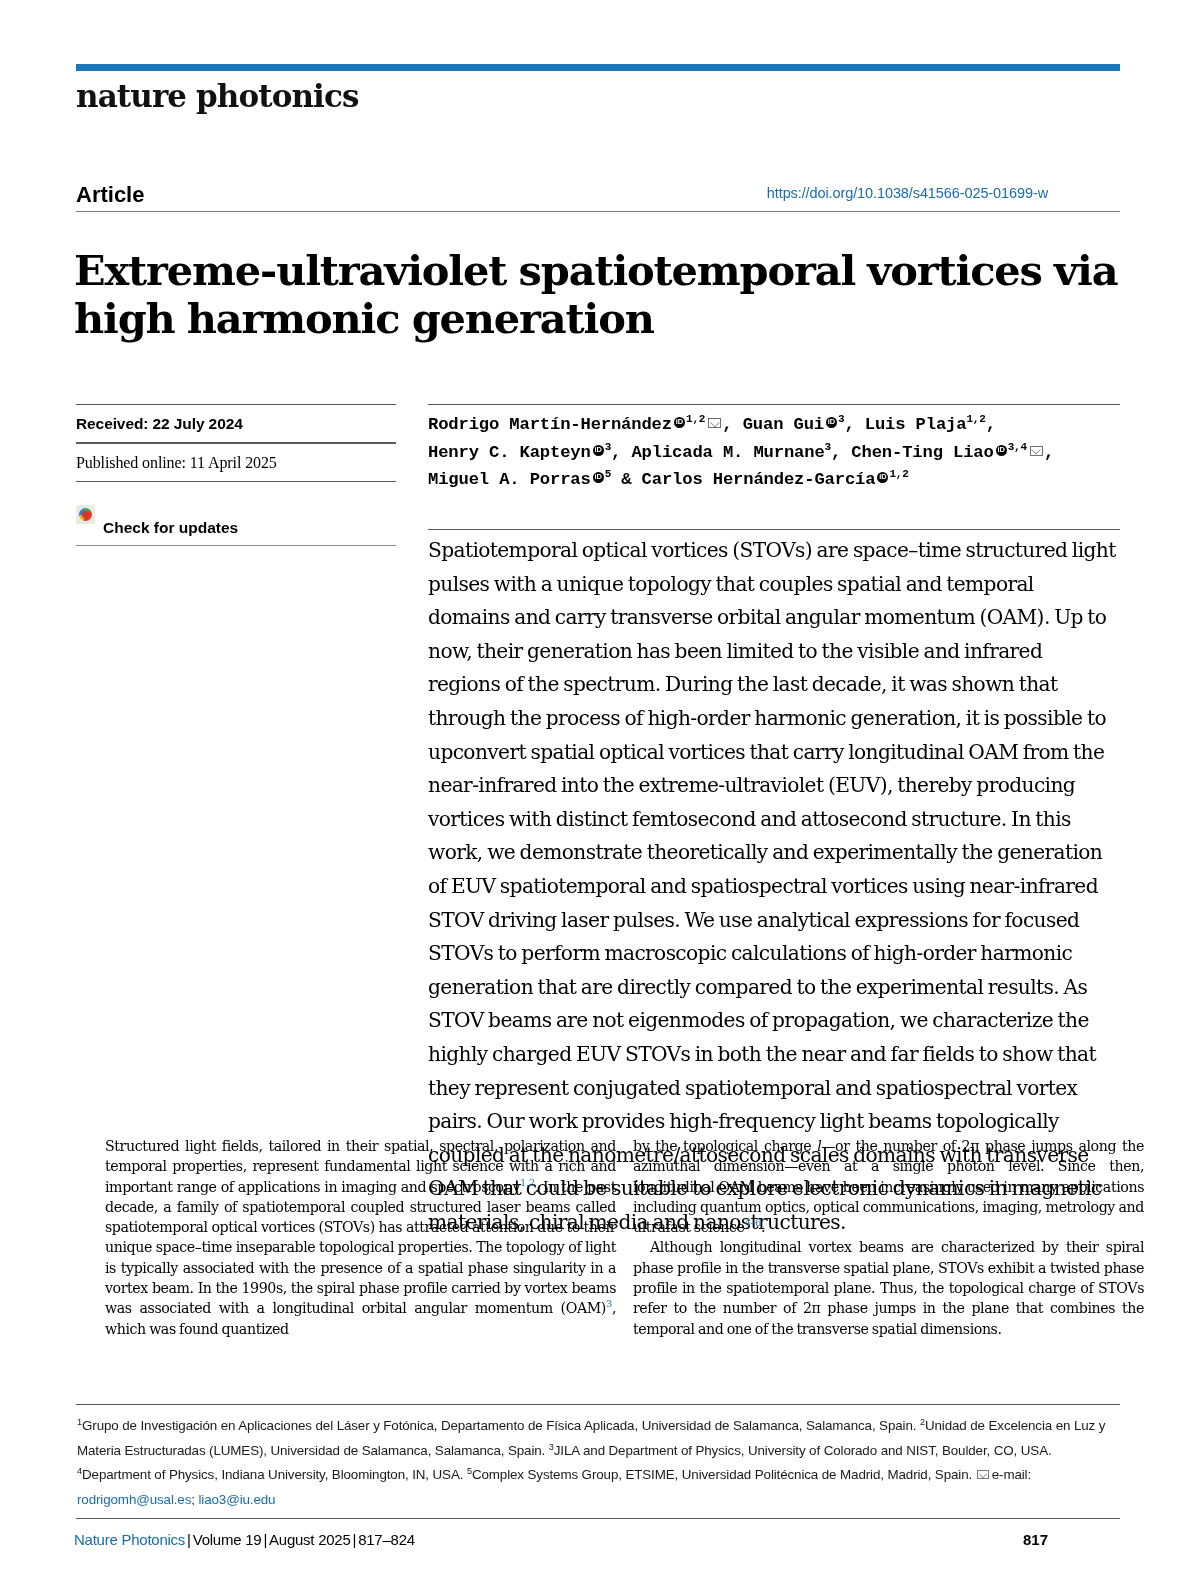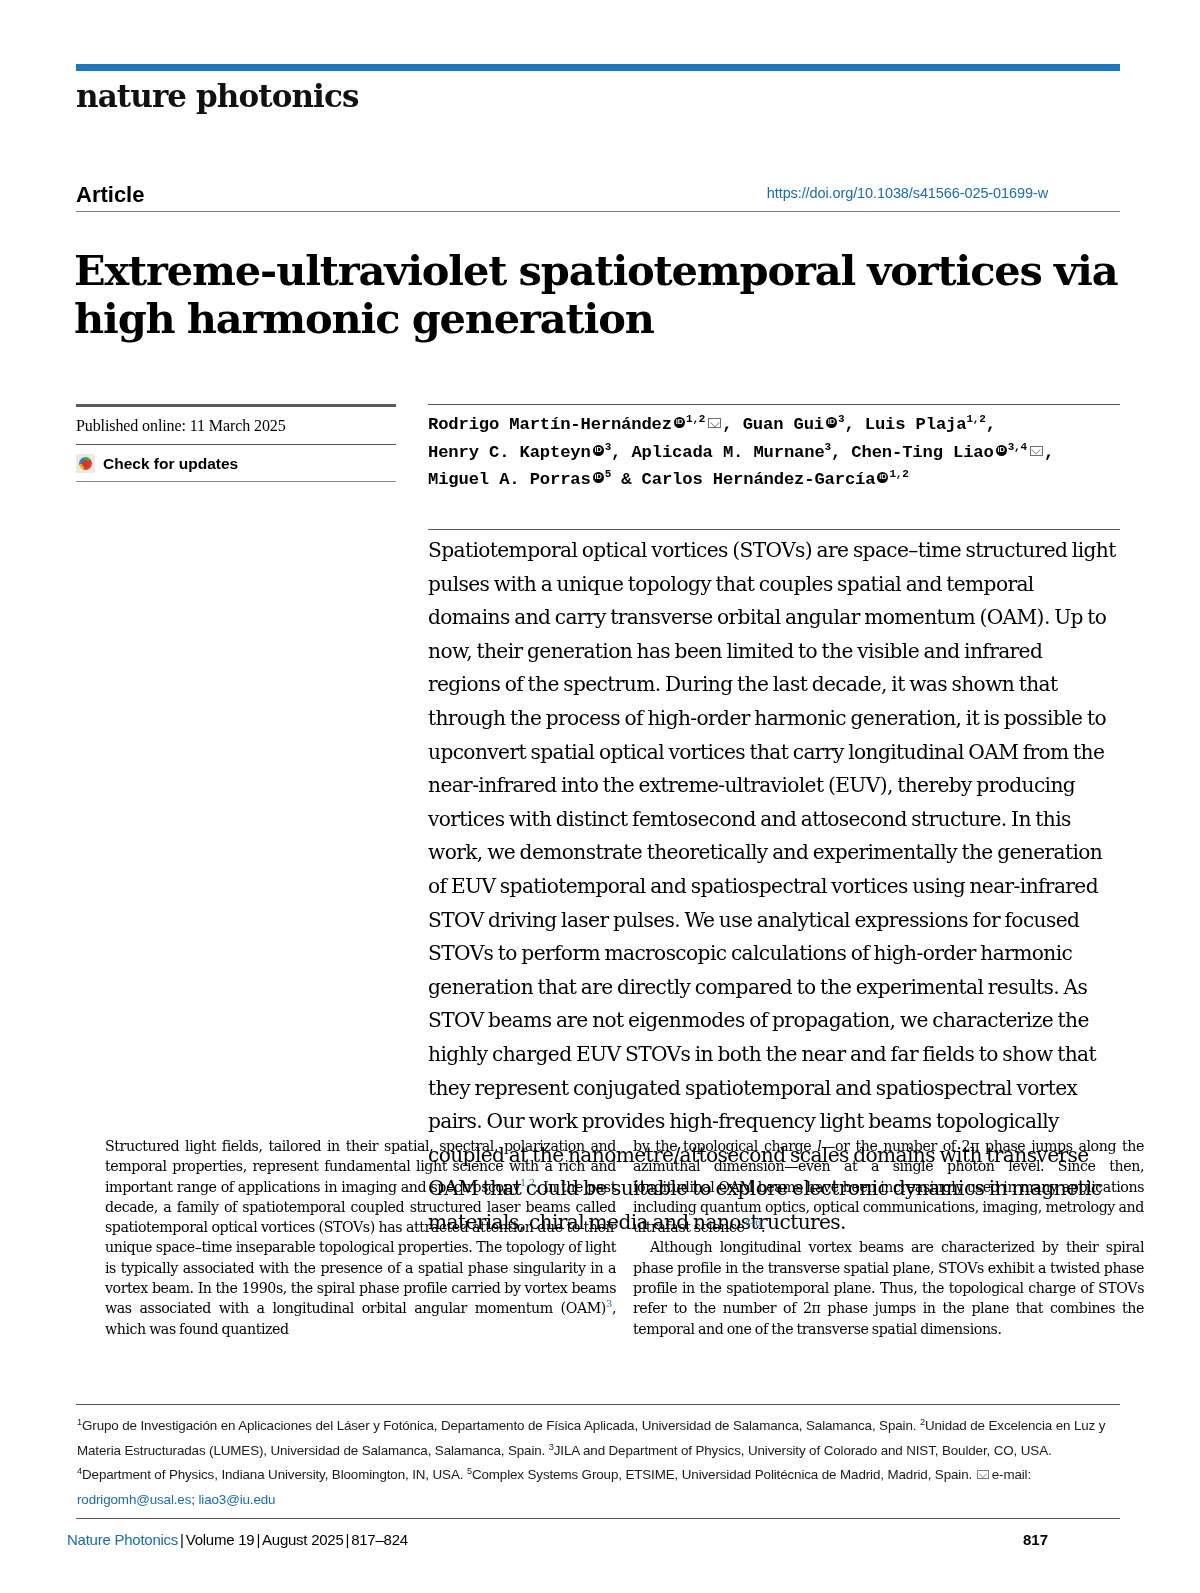--- a/index.html
+++ b/index.html
@@ -133,20 +133,21 @@
     left: 6px; top: 6px;
     width: 7px; height: 7px;
     border-radius: 50%;
     background: #d4342a;
   }
   .updates-label {
     font-family: "Liberation Sans", sans-serif;
     font-weight: 700;
     font-size: 15.5px;
     color: #000;
+    margin-top: 28px;
   }
 
   
   .authors-rule-top {
     position: absolute;
     left: 428px; top: 404px;
     width: 692px; height: 1px;
     background: #5a5a5a;
   }
   .authors {
@@ -299,21 +300,21 @@
 
   
   .footer-rule {
     position: absolute;
     left: 76px; top: 1518px;
     width: 1044px; height: 1px;
     background: #5a5a5a;
   }
   .footer-left {
     position: absolute;
-    left: 67px; top: 1531px;
+    left: 74px; top: 1531px;
     font-family: "Liberation Sans", sans-serif;
     font-size: 15px;
     color: #000;
     letter-spacing: -0.25px;
     text-align: center;
   }
   .footer-left .brand { color: #1a6ca8; }
   .footer-left .sep { color: #000; padding: 0 2px; }
   .footer-page {
     position: absolute;
@@ -333,23 +334,24 @@
   <div class="journal-logo">nature photonics</div>
 
   <div class="article-kicker">Article</div>
   <a class="doi-link" href="#">https://doi.org/10.1038/s41566-025-01699-w</a>
   <div class="kicker-rule"></div>
 
   <h1 class="article-title">Extreme-ultraviolet spatiotemporal vortices via high harmonic generation</h1>
 
   <div class="meta-col">
     <div class="meta-rule"></div>
+    <div class="meta-item">Received: 22 July 2024</div>
     <div class="meta-rule"></div>
     <div class="meta-rule"></div>
-    <div class="meta-item serif">Published online: 11 March 2025</div>
+    <div class="meta-item serif">Published online: 11 April 2025</div>
     <div class="meta-rule"></div>
     <div class="updates-row">
       <span class="updates-badge"></span>
       <span class="updates-label">Check for updates</span>
     </div>
     <div class="meta-rule thin"></div>
   </div>
 
   <div class="authors-rule-top"></div>
   <div class="authors">

